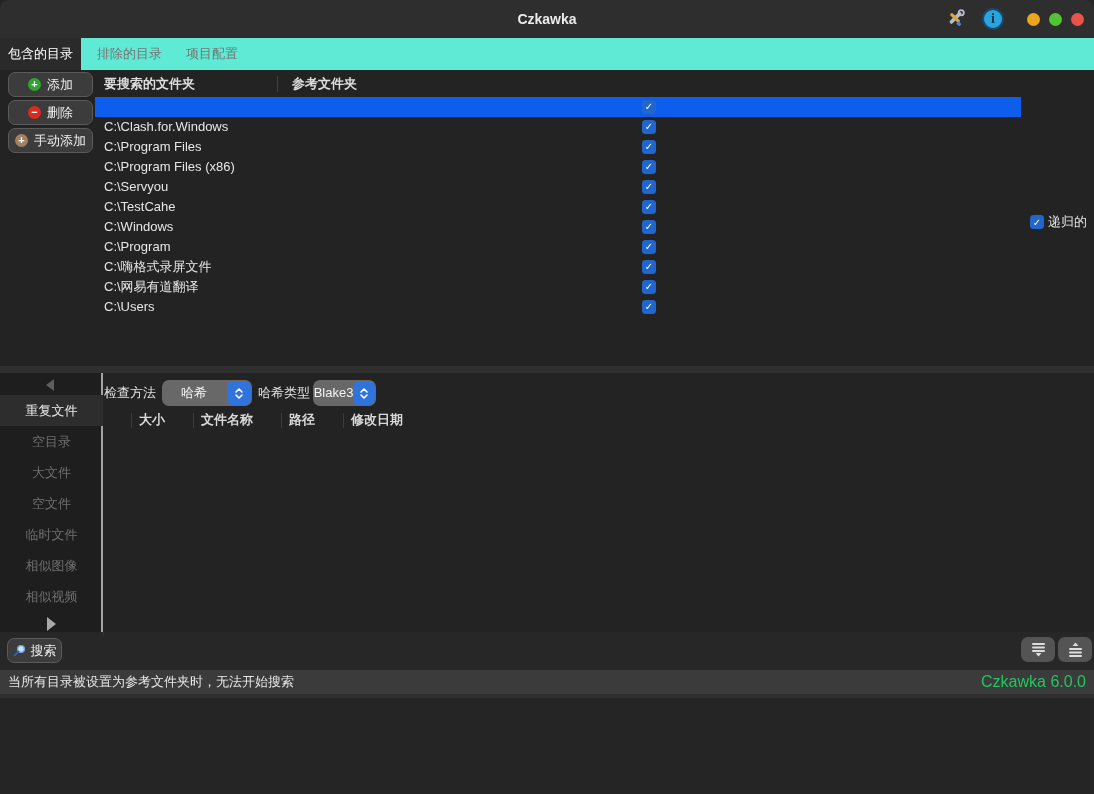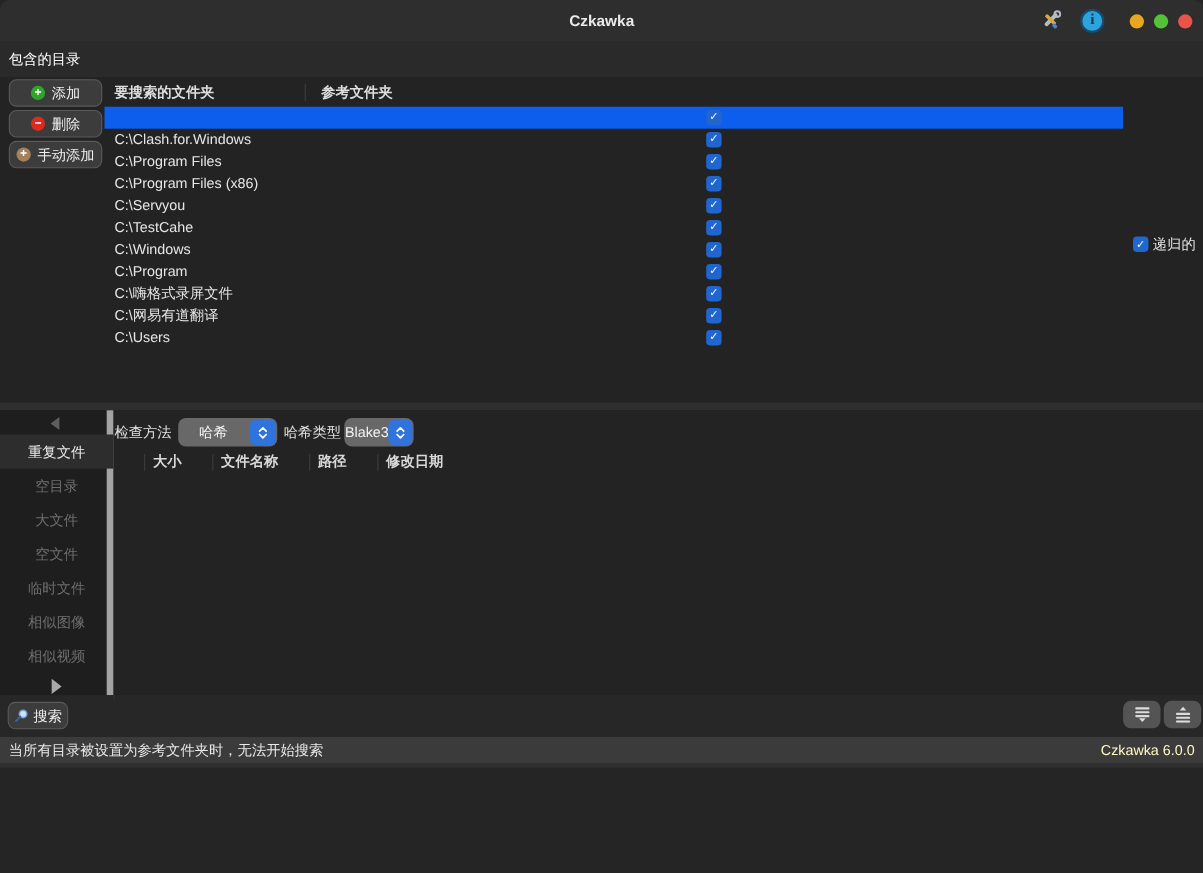--- a/index.html
+++ b/index.html
@@ -10,21 +10,21 @@
   
   .titlebar { position:absolute; left:0; top:0; width:1094px; height:38px; background:#2e2e2e; border-radius:9px 9px 0 0; }
   .title { position:absolute; left:0; right:0; top:0; height:38px; line-height:38px; text-align:center; color:#eceaea; font-size:14px; font-weight:700; }
   .tb-right { position:absolute; right:10px; top:0; height:38px; display:flex; align-items:center; gap:9px; }
   .tools-btn { width:24px; height:24px; display:flex; align-items:center; justify-content:center; margin-right:6px; cursor:pointer; }
   .info-btn { width:22px; height:22px; border-radius:50%; background:#2ba4dc; border:2px solid #174a6e; color:#0e3a5f; font-weight:700; font-size:14px; font-family:"Liberation Serif","DejaVu Serif",serif; display:flex; align-items:center; justify-content:center; margin-right:14px; cursor:pointer; }
   .dot { width:13px; height:13px; border-radius:50%; cursor:pointer; }
   .dot.y { background:#e8a71e; } .dot.g { background:#54c238; } .dot.r { background:#e8534a; }
 
   
-  .tabbar { position:absolute; left:0; top:38px; width:1094px; height:32px; background:#5eead4; display:flex;flex-direction:column; }
+  .tabbar { position:absolute; left:0; top:38px; width:1094px; height:32px; background:#5eead4; display:flex; }
   .tab { height:32px; line-height:32px; padding:0 8px; font-size:13px; color:#757575; cursor:pointer; }
   .tab.active { background:#2a2a2a; color:#ffffff; }
   .tab:nth-child(2) { margin-left:8px; }
   .tab:nth-child(3) { margin-left:8px;text-align:right; }
 
   
   .upper { position:absolute; left:0; top:70px; width:1094px; height:296px; background:#232323; }
   .side-btn { position:absolute; left:8px; width:85px; height:25px; background:#3c3c3c; border:1px solid #5a5a5a; border-radius:7px; display:flex; align-items:center; justify-content:center; gap:6px; color:#eeeeee; font-size:13px; cursor:pointer; }
   .side-btn .bicon { width:13px; height:13px; border-radius:50%; color:#ffffff; font-size:11px; font-weight:700; line-height:12px; text-align:center; }
   .bicon.add { background:#2fa52e; }
@@ -45,21 +45,21 @@
   .recursive { position:absolute; left:1030px; top:214px; height:16px; display:flex; align-items:center; gap:4px; }
   .recursive .cb2 { position:static; width:14px; height:14px; background:#2166cf; border-radius:3.5px; display:flex; align-items:center; justify-content:center; cursor:pointer; }
   .recursive .ck { color:#fff; font-size:10px; font-weight:700; }
   .recursive .rlabel { color:#e2e2e2; font-size:13px; }
 
   
   .splitter { position:absolute; left:0; top:366px; width:1094px; height:7px; background:#2f2f2f; cursor:row-resize; }
 
   
   .lower { position:absolute; left:0; top:373px; width:1094px; height:259px; background:#232323; }
-  .sidebar { position:absolute; left:0; top:0; width:103px; height:259px; background:#1e1e1e; border-right:6px solid #a3a3a3; }
+  .sidebar { position:absolute; left:0; top:0; width:103px; height:259px; background:#1e1e1e; border-right:2px solid #a3a3a3; }
   .collapse-left { position:absolute; left:46px; top:6px; width:0; height:0; border-top:6px solid transparent; border-bottom:6px solid transparent; border-right:8px solid #5e5e5e; cursor:pointer; }
   .side-items { position:absolute; left:0; top:22px; width:103px; }
   .side-item { height:31px; line-height:31px; text-align:center; font-size:13px; color:#6e6e6e; cursor:pointer; }
   .side-item.active { background:#2d2d2d; color:#ececec; }
   .expand-right { position:absolute; left:47px; top:244px; width:0; height:0; border-top:7px solid transparent; border-bottom:7px solid transparent; border-left:9px solid #a8a8a8; cursor:pointer; }
 
   .ctl-label { position:absolute; top:7px; height:26px; line-height:26px; font-size:13px; color:#e0e0e0; }
   .dd { position:absolute; top:7px; height:26px; background:#686868; border-radius:7px; color:#f4f4f4; font-size:13px; cursor:pointer; }
   .dd .dd-text { position:absolute; left:0; right:26px; top:0; height:26px; line-height:26px; text-align:center; }
   .dd .dd-cap { position:absolute; right:1px; top:1px; bottom:1px; width:24px; background:#3173dc; border-radius:6px; display:flex; align-items:center; justify-content:center; }
@@ -76,21 +76,21 @@
   
   .toolbar { position:absolute; left:0; top:632px; width:1094px; height:38px; background:#272727; }
   .toolbar .sb-divider { position:absolute; left:103px; top:0; width:1px; height:4px; background:#323232; }
   .search-btn { position:absolute; left:7px; top:6px; width:55px; height:25px; background:#3c3c3c; border:1px solid #5a5a5a; border-radius:7px; display:flex; align-items:center; justify-content:center; gap:5px; color:#efefef; font-size:13px; cursor:pointer; }
   .tb-btn { position:absolute; top:5px; width:34px; height:25px; background:#545454; border-radius:7px; display:flex; align-items:center; justify-content:center; cursor:pointer; }
   #btn-save { left:1021px; } #btn-load { left:1058px; }
 
   
   .statusbar { position:absolute; left:0; top:670px; width:1094px; height:24px; background:#3b3b3b; }
   .status-msg { position:absolute; left:8px; top:0; height:24px; line-height:24px; font-size:13px; color:#e8e8e8; }
-  .status-ver { position:absolute; right:8px; top:0; height:24px; line-height:24px; font-size:13px; color:#fef9c3; }
+  .status-ver { position:absolute; right:8px; top:0; height:24px; line-height:24px; font-size:16px; color:#22c55e; }
   .under-strip { position:absolute; left:0; top:694px; width:1094px; height:4px; background:#2f2f2f; }
   .bottom-gap { position:absolute; left:0; top:698px; width:1094px; height:96px; background:#252525; }
 </style>
 </head>
 <body>
 
 <div id="app">
 
   <div class="titlebar">
     <div class="title">Czkawka</div>

